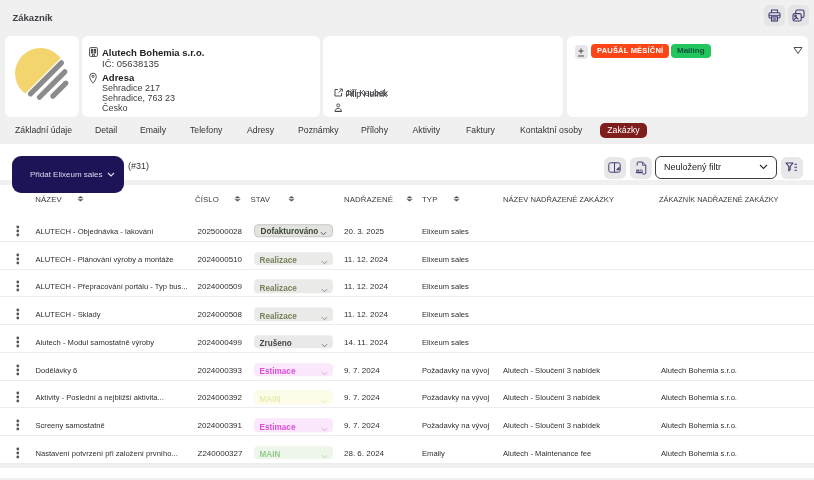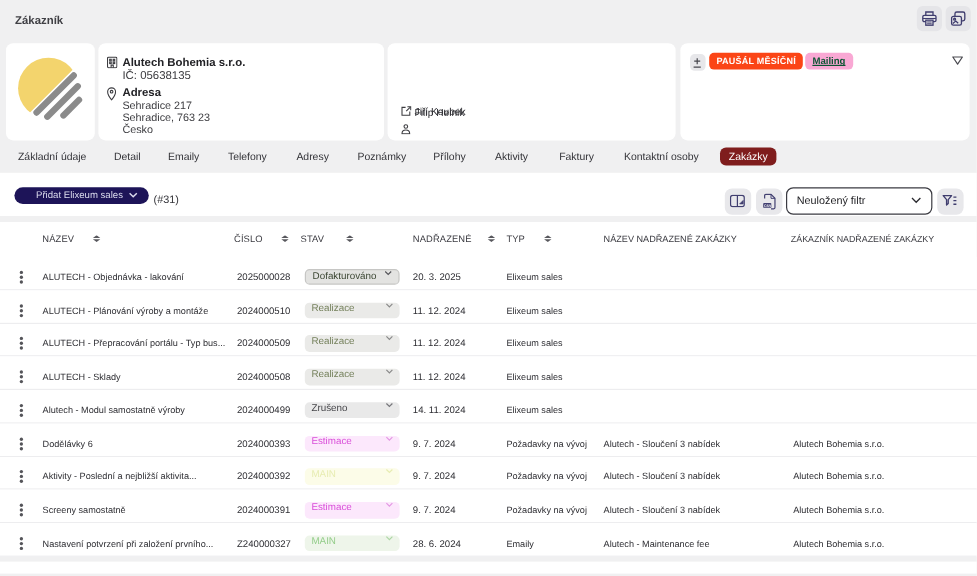--- a/index.html
+++ b/index.html
@@ -22,45 +22,45 @@
 .cic   { left:102px; top:57.5px; font-size:9.5px; color:#3c3c40; }
 .cadr  { left:102px; top:71.5px; font-size:9.5px; font-weight:bold; color:#222226; }
 .cl1   { left:102px; top:83px; font-size:9px; color:#3c3c40; }
 .cl2   { left:102px; top:92.5px; font-size:9px; color:#3c3c40; }
 .cl3   { left:102px; top:103px; font-size:9px; color:#3c3c40; }
 
 .person { font-size:8.5px; color:#2e2e33; }
 
 .plusbtn { left:574.5px; top:45.3px; width:13.5px; height:13.5px; border-radius:4px; background:#e7e7ea; display:flex; align-items:center; justify-content:center; }
 .badge-red { left:591px; top:44px; height:13.5px; background:#fb4516; border-radius:4px; color:#fff; font-size:7.5px; font-weight:bold; display:flex; align-items:center; padding:0 6px; letter-spacing:0.2px;}
-.badge-green { left:671px; top:44px; height:13.5px; background:#f9a8d4; border-radius:4px; color:#0c5433; font-size:8px; font-weight:bold; display:flex; align-items:center; padding:0 6px;text-decoration:underline; }
+.badge-green { left:671px; top:44px; height:13.5px; background:#22c55e; border-radius:4px; color:#0c5433; font-size:8px; font-weight:bold; display:flex; align-items:center; padding:0 6px; }
 
 
 .tab { position:absolute; top:124.5px; font-size:8.7px; color:#333338; }
 .tabactive { position:absolute; left:600px; top:122.5px; width:47px; height:15.5px; background:#7f1d1d; border-radius:5px; color:#fff; font-size:8.7px; display:flex; align-items:center; justify-content:center; }
 
 
 .panel1 { left:0; top:143.8px; width:814px; height:36.2px; background:#fff; }
 .panel2 { left:0; top:185px; width:814px; height:278.8px; background:#fff; }
 .footer { left:0; top:467.8px; width:814px; height:9.8px; background:#fff; }
 
-.addbtn { left:12px; top:155.8px; width:112px; height:14px; background:#1d1458; border-radius:9px; color:#dcdcee; font-size:8px; display:flex; align-items:center; padding:0 18px; }
+.addbtn { left:12px; top:155.8px; width:112px; height:37px; background:#1d1458; border-radius:9px; color:#dcdcee; font-size:8px; display:flex; align-items:center; padding:0 18px; }
 .count { left:128px; top:160.5px; font-size:9px; color:#333338; }
 
 .toolbtn { top:156.6px; width:21.5px; height:22px; background:#e8e8eb; border-radius:6px; display:flex; align-items:center; justify-content:center; }
 .filtersel { left:655px; top:156px; width:122px; height:22.5px; background:#fff; border:1px solid #3b3b42; border-radius:6px; font-size:9px; color:#222226; display:flex; align-items:center; padding:0 8px; justify-content:space-between; }
 
 
 .th { top:195px; font-size:7.8px; color:#3b3b41; letter-spacing:0.1px; position:absolute; }
 .sort { position:absolute; top:196.3px; } .sort svg { display:block; }
 .row { left:0; width:814px; height:27.75px; border-bottom:1px solid #ededef; position:absolute; background:#fff; }
 .cell { position:absolute; font-size:7.6px; color:#2e2e33; top:16.8px; transform:translateY(-50%); white-space:nowrap; }
 .num { font-size:8px; }
 .dots { position:absolute; left:16px; top:16.8px; transform:translateY(-50%); }
-.sel { position:absolute; left:253.5px; top:16.8px; transform:translateY(-50%); width:79.5px; height:13.5px; border-radius:4px; font-size:8.2px; display:flex; align-items:flex-start; padding:0 5px 0 6px; justify-content:space-between; }
+.sel { position:absolute; left:253.5px; top:16.8px; transform:translateY(-50%); width:79.5px; height:13.5px; border-radius:4px; font-size:8.2px; display:flex; align-items:flex-end; padding:0 5px 0 6px; justify-content:space-between;font-weight:bold; }
 </style>
 </head>
 <body>
 <div class="abs title">Zákazník</div>
 <div class="abs topbtn" style="left:764px;">
 <svg width="13" height="13" viewBox="0 0 13 13" fill="none" stroke="#3f3d6e" stroke-width="1.1">
       <path d="M3.5 3.8V1h6v2.8"></path>
       <rect x="1" y="3.8" width="11" height="5.2" rx="1.2"></rect>
       <path d="M1 6.4h11" stroke-width="0.9"></path>
       <rect x="3.5" y="7.8" width="6" height="4.2" fill="#e5e5e8"></rect>

